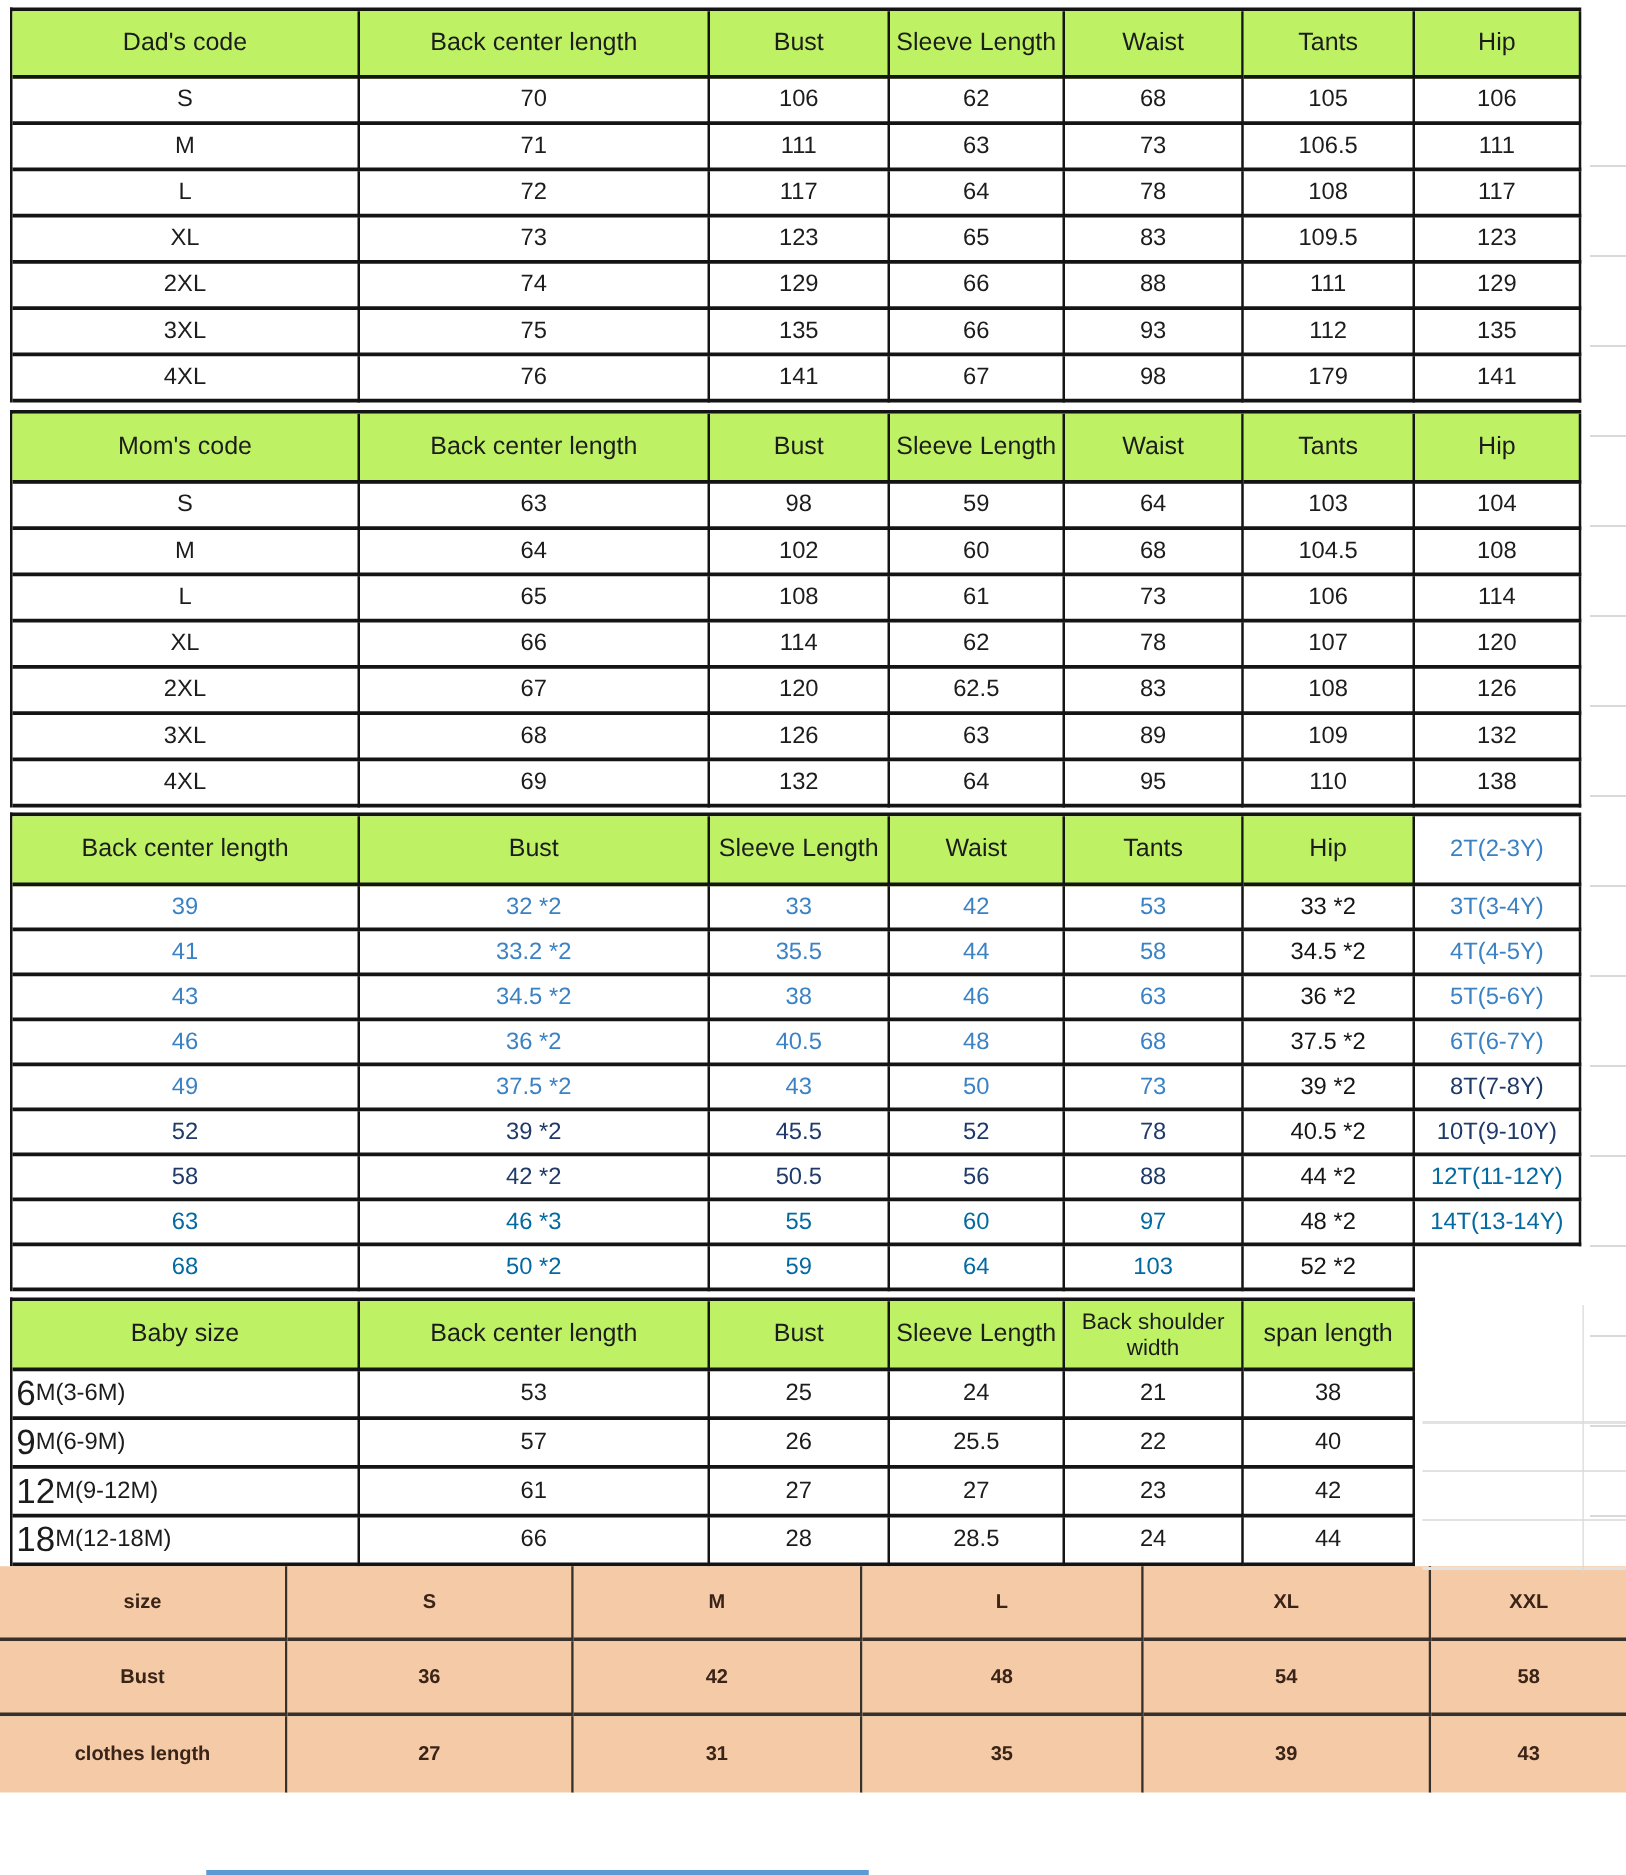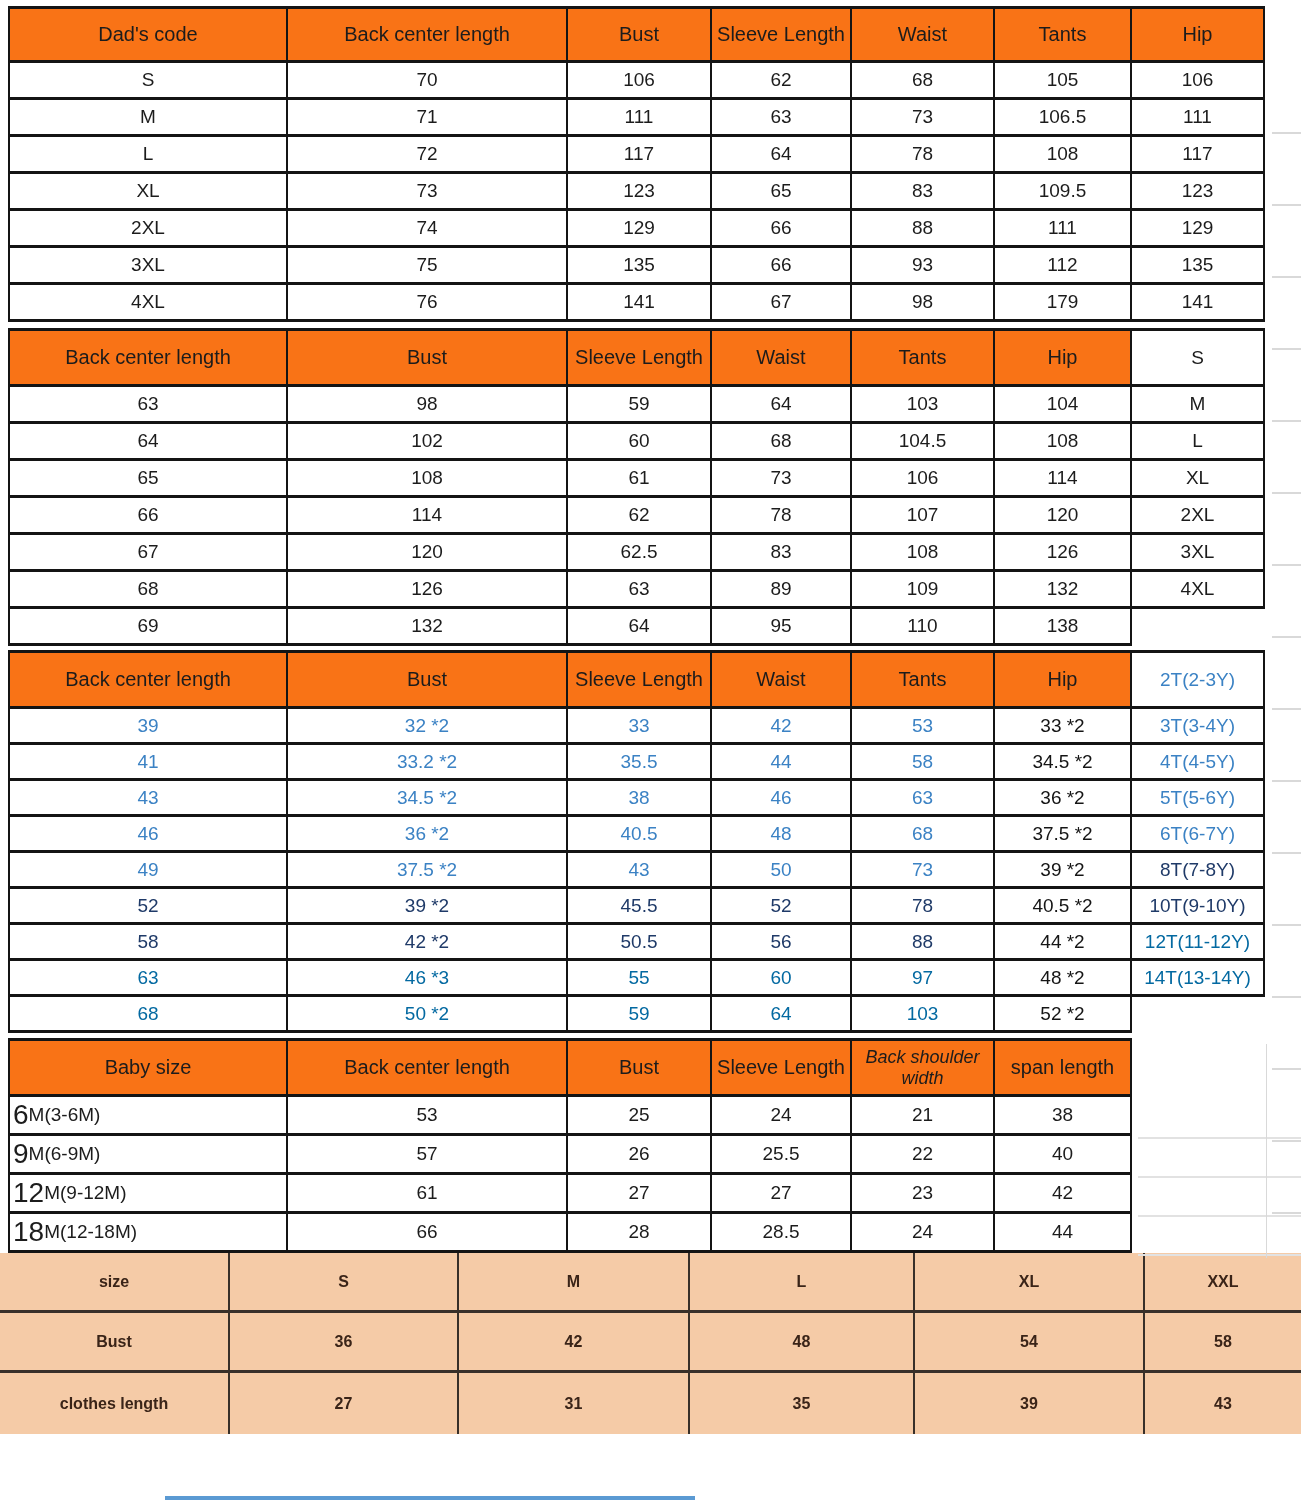--- a/index.html
+++ b/index.html
@@ -12,29 +12,29 @@
   .grid6{grid-template-columns:278px 280px 144px 140px 143px 137px;}
   #t-dad{grid-template-rows:54px repeat(7,37px);margin:6px 0 0 8px;}
   #t-mom{grid-template-rows:56px repeat(7,37px);margin:6px 0 0 8px;}
   #t-children{grid-template-rows:56px repeat(9,36px);margin:4px 0 0 8px;}
   #t-baby{grid-template-rows:56px repeat(4,39px);margin:5px 0 0 8px;}
   .cell{
     display:flex;align-items:center;justify-content:center;text-align:center;
     border-right:2px solid #141414;border-bottom:3px solid #141414;
     font-size:19px;color:#1c1c1c;box-sizing:border-box;line-height:1.12;
   }
-  .h{background:#f97316;font-size:20px;}
+  .h{background:#bef264;font-size:20px;}
   .row{display:contents;}
   .c-blue>.cell{color:#3b82c4;}
   .c-navy>.cell{color:#1f3a68;}
   .c-red>.cell{color:#0369a1;}
   .row>.k{color:#151515;}
   .lab{justify-content:flex-start;padding-left:3px;text-align:left;}
   .big{font-size:28px;line-height:1;}
-  .narrow{font-size:18px;padding:0 12px;font-style:italic;}
+  .narrow{font-size:18px;padding:0 12px;}
   
   #puppy-bar{
     margin-top:5px;width:1301px;height:53px;background:#5b9ad3;
     border-bottom:3px solid #1f4e79;display:flex;align-items:center;box-sizing:content-box;
   }
   #puppy-bar .t{width:292px;text-align:center;font-size:21px;color:#172540;}
   #t-puppy{display:grid;grid-template-columns:230px 229px 231px 225px 230px 156px;grid-template-rows:60px 60px 61px;}
   #t-puppy .cell{
     background:#f5cba7;border-right:2px solid #38302a;border-bottom:3px solid #38302a;
     font-weight:bold;font-size:16px;color:#3a2418;
@@ -122,20 +122,21 @@
       <div class="cell">76</div>
       <div class="cell">141</div>
       <div class="cell">67</div>
       <div class="cell">98</div>
       <div class="cell">179</div>
       <div class="cell">141</div>
     </div>
   </section>
 
   <section class="tbl grid7" id="t-mom">
+    <div class="cell h">Mom's code</div>
     <div class="cell h">Back center length</div>
     <div class="cell h">Bust</div>
     <div class="cell h">Sleeve Length</div>
     <div class="cell h">Waist</div>
     <div class="cell h">Tants</div>
     <div class="cell h">Hip</div>
 
     <div class="row">
       <div class="cell">S</div>
       <div class="cell">63</div>

